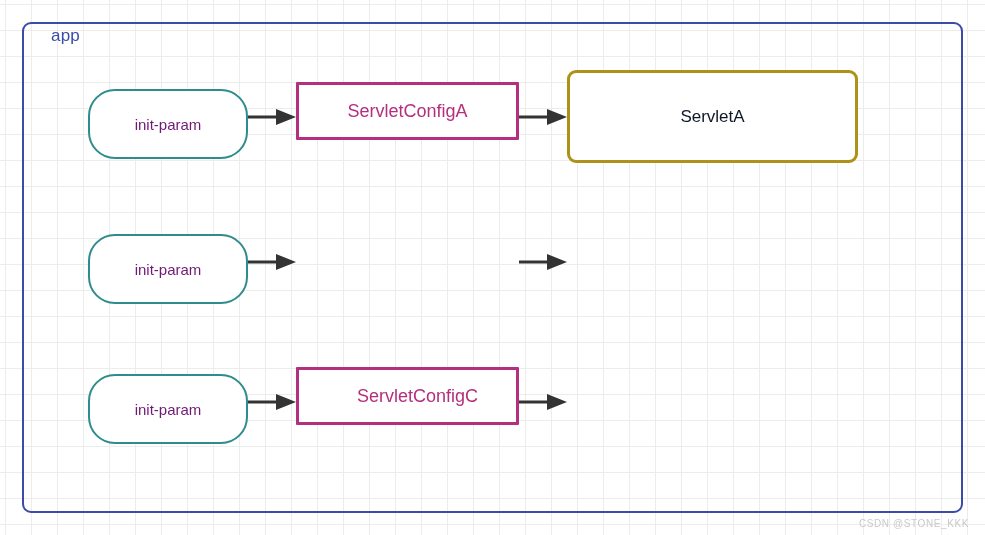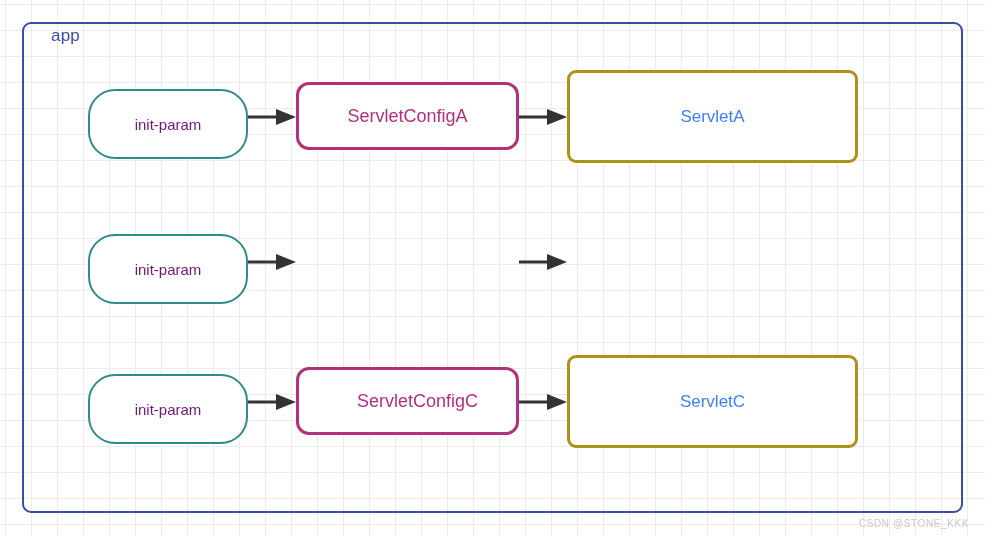--- a/index.html
+++ b/index.html
@@ -57,30 +57,30 @@
   .node-pill {
     border: 2.5px solid #2E8C8C;
     border-radius: 27px;
     color: #701a75;
     font-size: 15px;
     width: 160px;
     height: 70px;
   }
   .node-config {
     border: 3px solid #B42F7E;
-    border-radius: 13px;
+    border-radius: 1px;
     color: #B42F7E;
     font-size: 18px;
     width: 223px;
-    height: 68px;
+    height: 58px;
   }
   .node-servlet {
     border: 3px solid #AD9118;
     border-radius: 9px;
-    color: #3b82f6;
+    color: #0f172a;
     font-size: 17px;
     width: 291px;
     height: 93px;
   }
 
   
   .arrow {
     position: absolute;
     height: 20px;
     display: block;
@@ -168,19 +168,16 @@
     <span>ServletConfigC</span>
   </div>
 
   <div class="arrow" style="left:519px; top:392px; width:48px;">
     <svg width="48" height="20" viewBox="0 0 48 20">
       <line x1="0" y1="10" x2="34" y2="10" stroke="#333333" stroke-width="3"></line>
       <polygon points="28,2 48,10 28,18" fill="#333333"></polygon>
     </svg>
   </div>
 
-  <div class="node node-servlet" style="left:567px; top:355px;">
-    <span>ServletC</span>
-  </div>
 
   <div class="watermark">CSDN @STONE_KKK</div>
 
 </div>
 
 </body></html>

